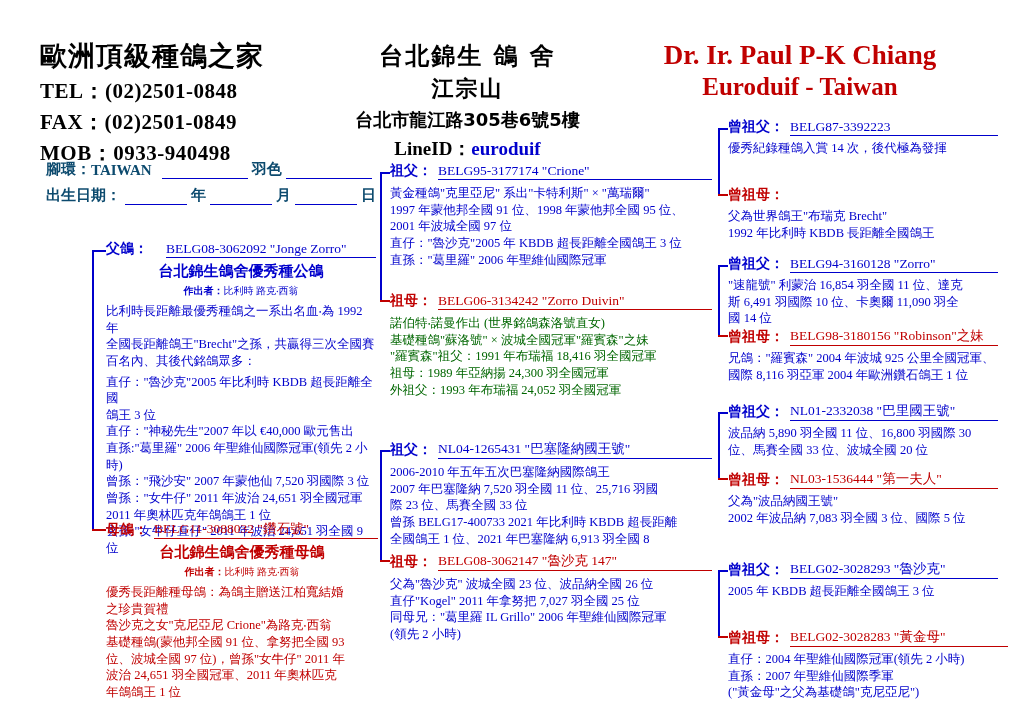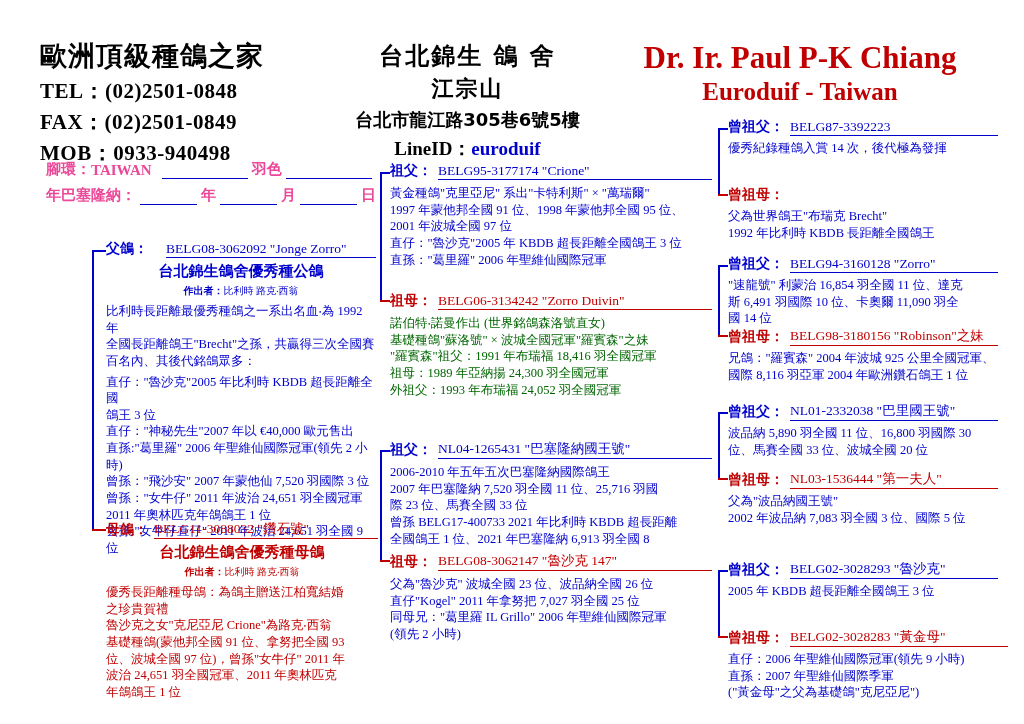--- a/index.html
+++ b/index.html
@@ -25,26 +25,26 @@
     margin-top:3px;
     font-family:"Liberation Serif", serif;
   }
   .hdr-mid { position:absolute; left:340px; top:40px; width:255px; text-align:center; }
   .hdr-mid .l1 { font-size:24px; font-weight:bold; letter-spacing:2px; font-family:"DejaVu Sans", sans-serif;}
   .hdr-mid .l2 { font-size:22px; font-weight:bold; letter-spacing:2px; margin-top:2px; font-family:"DejaVu Sans", sans-serif;}
   .hdr-mid .l3 { font-size:18px; font-weight:bold; margin-top:4px; font-family:"DejaVu Sans", sans-serif;}
   .hdr-mid .l4 { font-size:19px; font-weight:bold; margin-top:4px; }
   .hdr-mid .l4 .blue { color:#0000cc; }
   .hdr-right { position:absolute; left:600px; top:40px; width:400px; text-align:center; color:#c00000; }
-  .hdr-right .r1 { font-size:31px; font-weight:bold; }
+  .hdr-right .r1 { font-size:27px; font-weight:bold; }
   .hdr-right .r2 { font-size:25px; font-weight:bold; margin-top:2px; }
 
   
   .form-block { position:absolute; left:46px; top:160px; width:330px; }
-  .form-row { display:flex; align-items:flex-end; font-size:15px; color:#ec4899; font-weight:bold; }
+  .form-row { display:flex; align-items:flex-end; font-size:15px; color:#0c4a6e; font-weight:bold; }
   .form-row .lbl { white-space:nowrap; }
   .form-row .fill { flex:1; border-bottom:1.5px solid #0000cc; height:17px; margin:0 4px; }
   .form-row2 { margin-top:7px; }
 
   
   .blk { position:absolute; }
   .ringline { display:flex; align-items:center; gap:6px; }
   .lbl-red { color:#c00000; font-weight:bold; font-size:14px; white-space:nowrap; }
   .lbl-blue { color:#0000cc; font-weight:bold; font-size:14px; white-space:nowrap; }
   .ringnum { font-size:13.5px; font-weight:normal; white-space:nowrap; }
@@ -91,21 +91,21 @@
 
   <div class="form-block">
     <div class="form-row">
       <span class="lbl">腳環：</span>
       <span class="lbl" style="margin-right:6px;">TAIWAN</span>
       <span class="fill"></span>
       <span class="lbl">羽色</span>
       <span class="fill"></span>
     </div>
     <div class="form-row form-row2">
-      <span class="lbl">年巴塞隆納：</span>
+      <span class="lbl">出生日期：</span>
       <span class="fill"></span>
       <span class="lbl">年</span>
       <span class="fill"></span>
       <span class="lbl">月</span>
       <span class="fill"></span>
       <span class="lbl">日</span>
     </div>
   </div>
 
   <div class="ln-blue" style="left:92px; top:250px; width:2px; height:280px;"></div>
@@ -311,19 +311,19 @@
       <div>2005 年 KBDB 超長距離全國鴿王 3 位</div>
     </div>
   </div>
 
   <div class="blk" style="left:728px; top:628px; width:280px;">
     <div class="ringline" style="color:#c00000;">
       <span class="lbl-red">曾祖母：</span>
       <span class="ringnum tred underline-red" style="flex:1;">BELG02-3028283 "黃金母"</span>
     </div>
     <div class="body-text tblue" style="margin-top:4px;">
-      <div>直仔：2006 年聖維仙國際冠軍(領先 9 小時)</div>
+      <div>直仔：2004 年聖維仙國際冠軍(領先 2 小時)</div>
       <div>直孫：2007 年聖維仙國際季軍</div>
       <div>("黃金母"之父為基礎鴿"克尼亞尼")</div>
     </div>
   </div>
 
 </div>
 
 </body></html>

